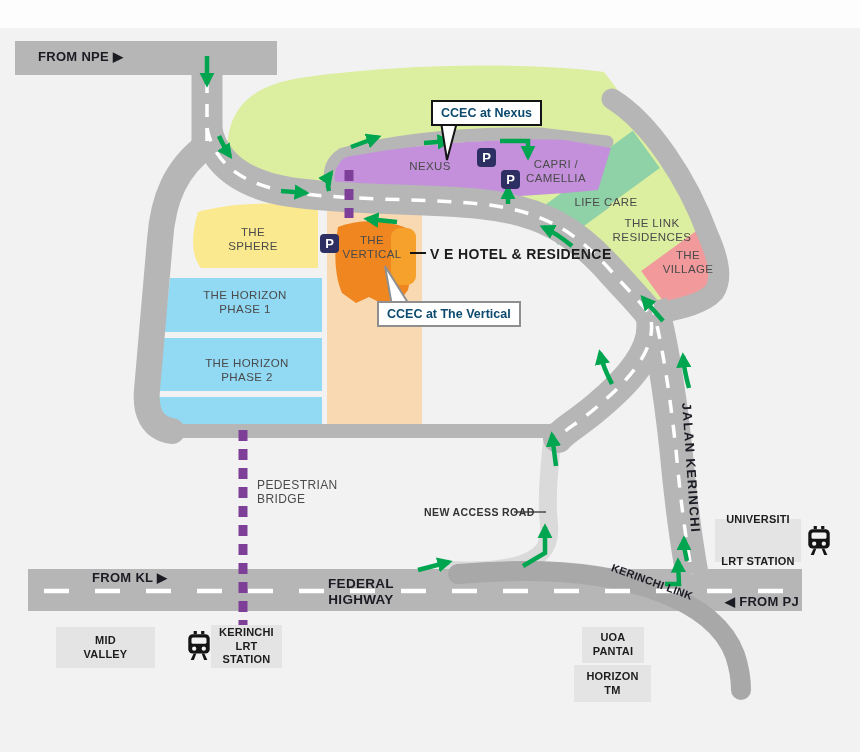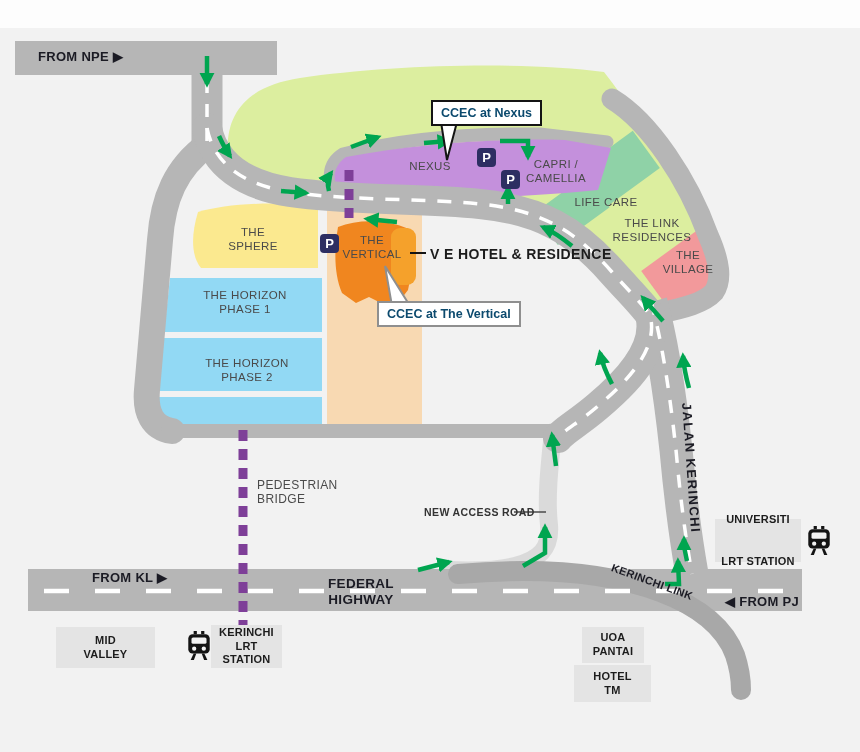--- a/index.html
+++ b/index.html
@@ -184,21 +184,21 @@
   </div>
   <div class="gbox" style="left:715px;top:519px;width:86px;height:43px;gap:28px;">
     <div>UNIVERSITI</div>
     <div>LRT STATION</div>
   </div>
   <div class="gbox" style="left:582px;top:627px;width:62px;height:36px;">
     <div>UOA</div>
     <div>PANTAI</div>
   </div>
   <div class="gbox" style="left:574px;top:665px;width:77px;height:37px;">
-    <div>HOTEL</div>
+    <div>HORIZON</div>
     <div>TM</div>
   </div>
 
   <svg class="trainicon" style="left:806px;top:526px;" width="26" height="30" viewBox="0 0 24 28">
     <g fill="#141414">
       <rect x="7" y="0" width="3" height="3"></rect>
       <rect x="14" y="0" width="3" height="3"></rect>
       <rect x="2" y="3" width="20" height="18" rx="4"></rect>
       <path d="M7,21 L4.2,27 L7.2,27 L9.5,21 Z"></path>
       <path d="M17,21 L19.8,27 L16.8,27 L14.5,21 Z"></path>

